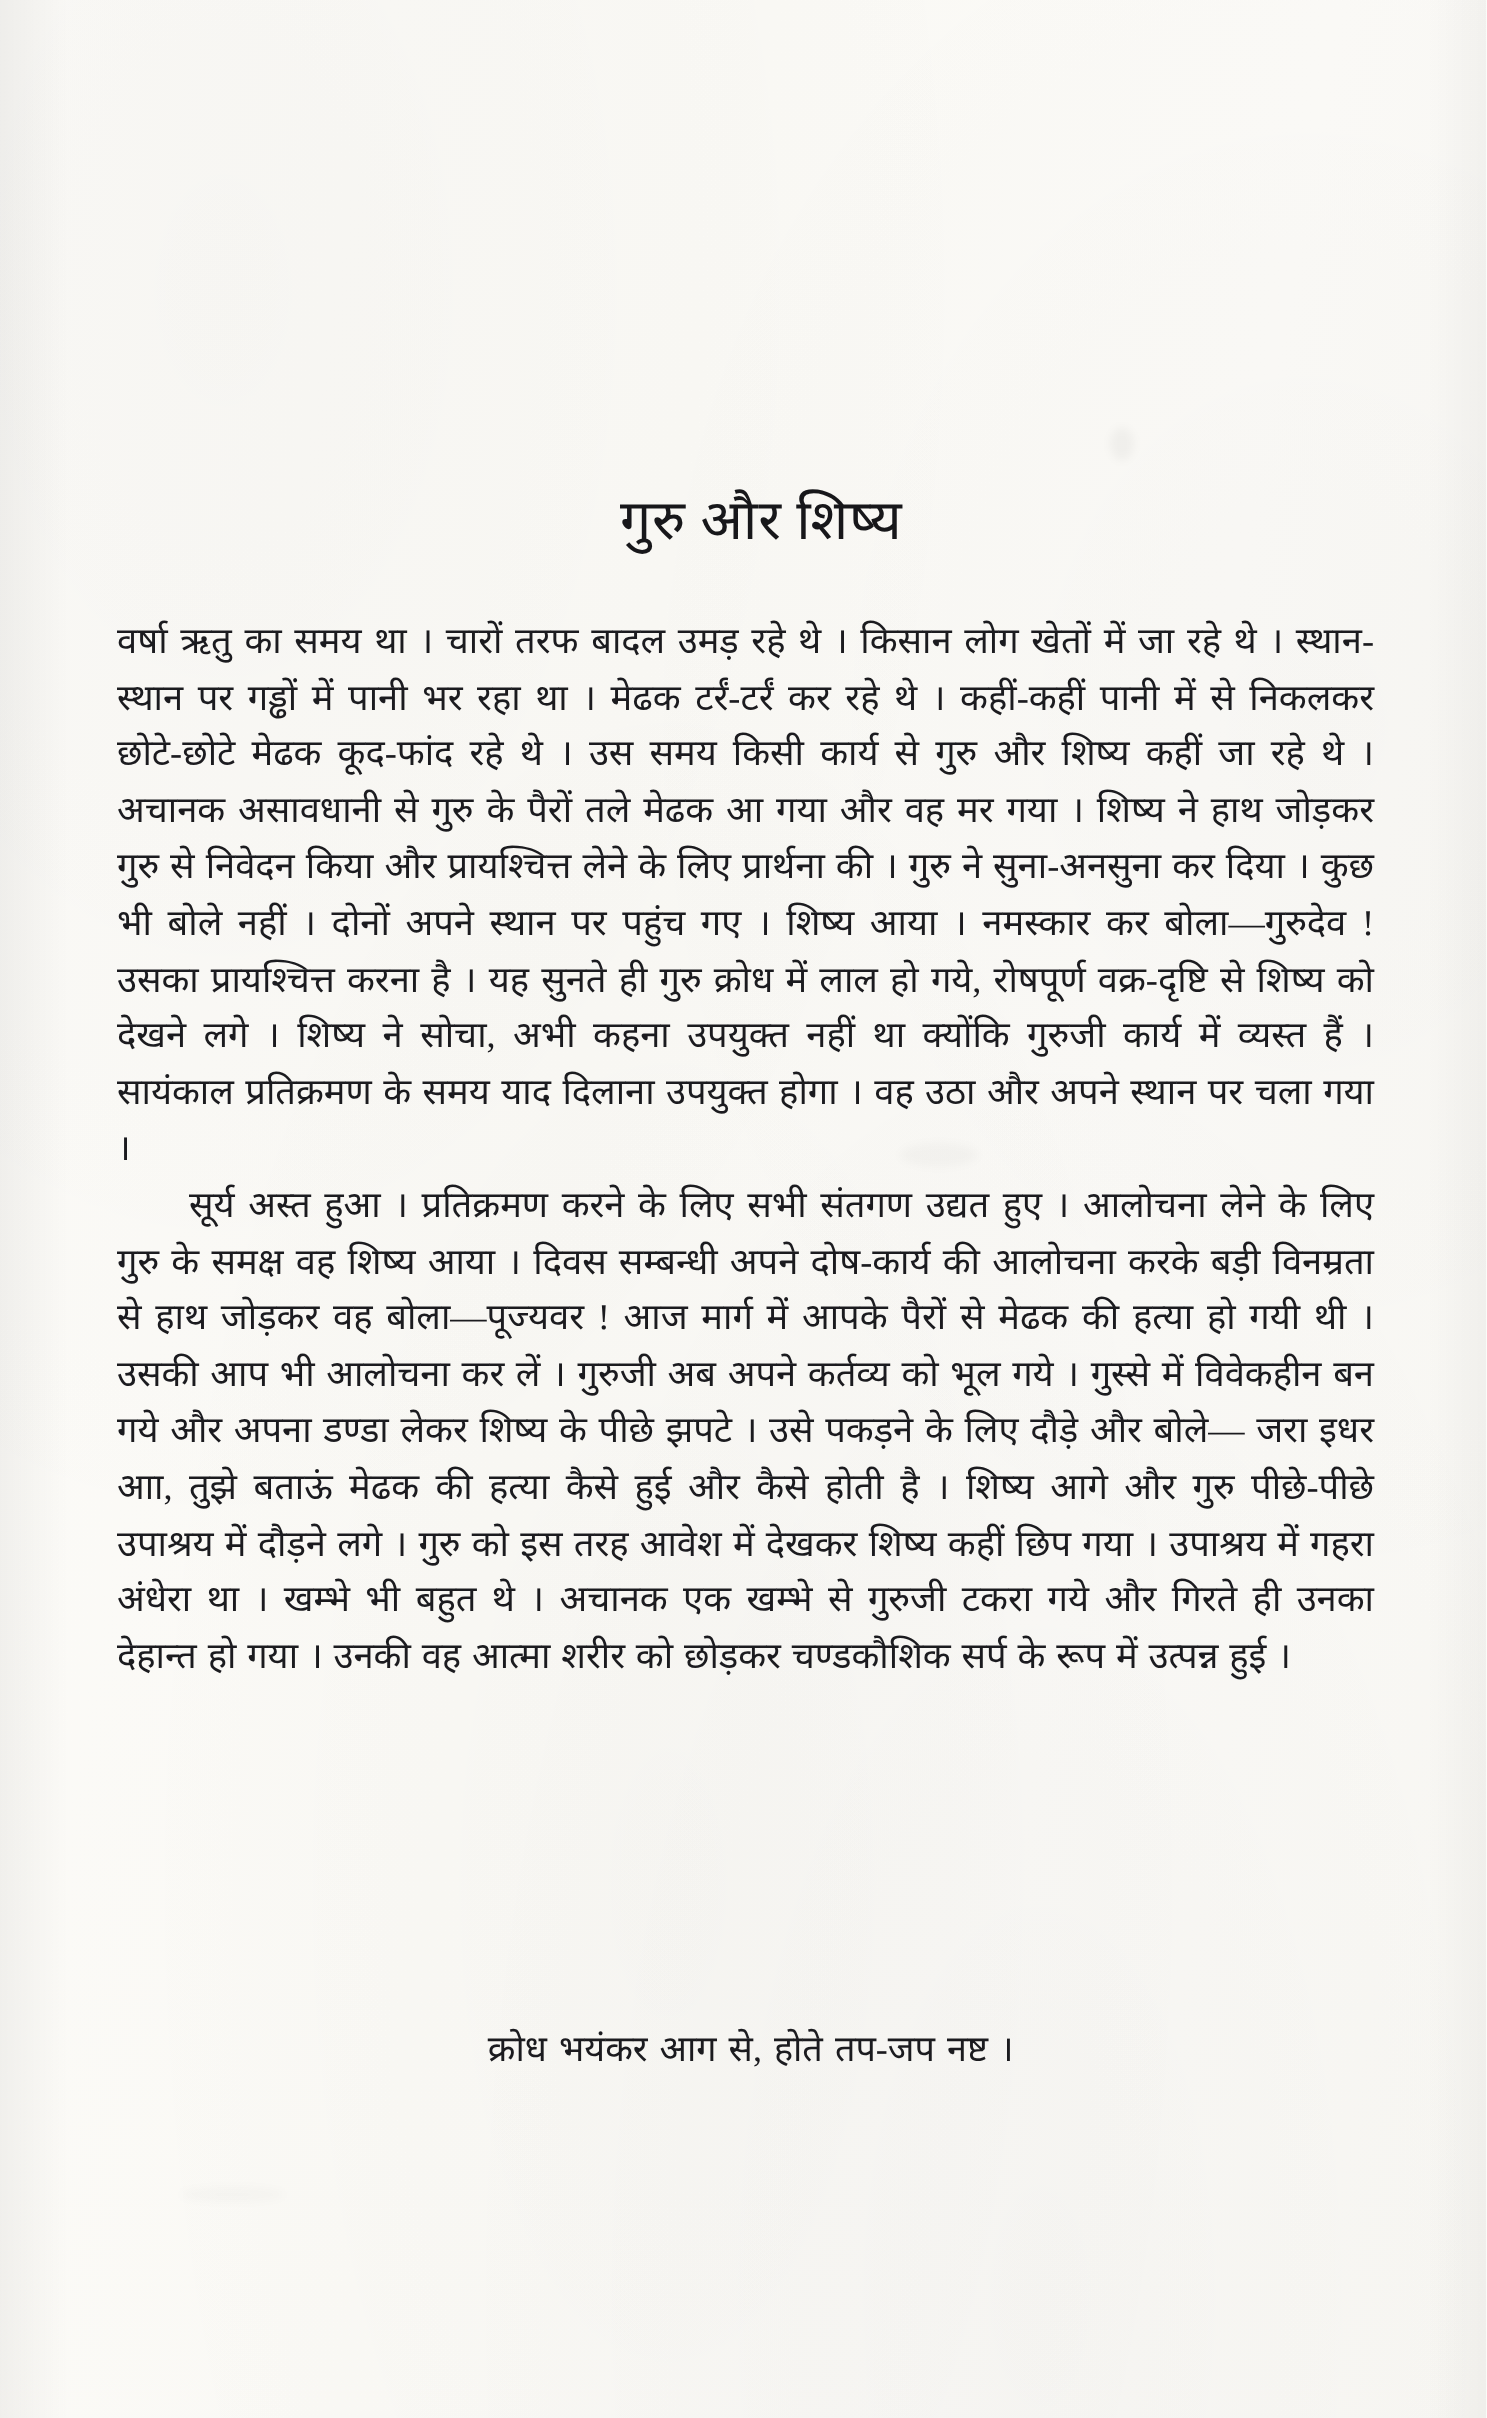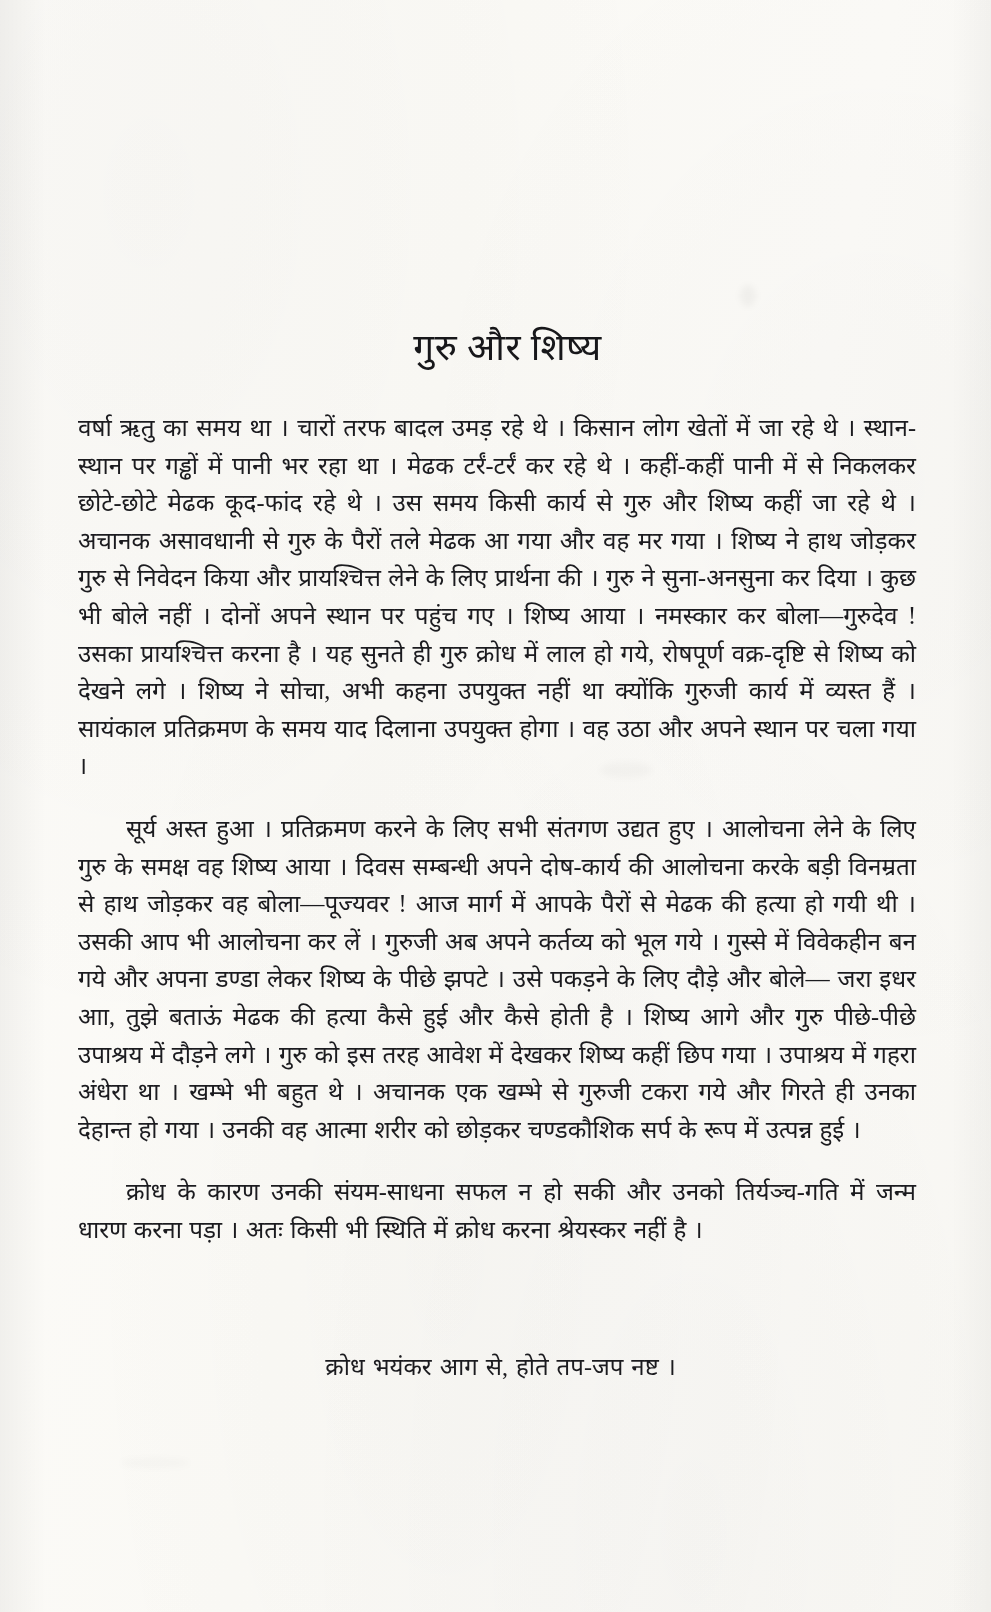--- a/index.html
+++ b/index.html
@@ -81,21 +81,20 @@
   .para {
     margin: 0 0 0 0;
     text-align: justify;
     text-justify: inter-word;
     text-align-last: left;
     word-spacing: 1.2px;
   }
 
   .para.indent {
     text-indent: 48px;
-    margin-top: 25px;
   }
 
   .para.last-full {
     text-align: justify;
     text-align-last: left;
   }
 
   
   .couplet {
     position: absolute;
@@ -135,21 +134,20 @@
 
     <div class="smudge smudge-a"></div>
     <div class="smudge smudge-b"></div>
     <div class="smudge smudge-c"></div>
 
     <h1 class="title">गुरु और शिष्य</h1>
 
     <div class="body-block">
       <p class="para">वर्षा ऋतु का समय था ।  चारों तरफ बादल उमड़ रहे थे । किसान लोग खेतों में जा रहे थे । स्थान-स्थान पर गड्ढों में पानी भर रहा था । मेढक टर्रं-टर्रं कर रहे थे । कहीं-कहीं पानी में से निकलकर छोटे-छोटे मेढक कूद-फांद रहे थे । उस समय किसी कार्य से  गुरु  और  शिष्य  कहीं जा रहे थे ।  अचानक असावधानी  से गुरु के पैरों तले मेढक आ गया और वह मर गया । शिष्य ने हाथ जोड़कर गुरु से निवेदन किया और प्रायश्चित्त लेने के लिए प्रार्थना की । गुरु ने सुना-अनसुना कर दिया । कुछ भी बोले नहीं । दोनों  अपने  स्थान  पर पहुंच गए । शिष्य आया । नमस्कार कर बोला—गुरुदेव ! उसका  प्रायश्चित्त करना है ।  यह सुनते ही गुरु क्रोध में लाल हो गये, रोषपूर्ण  वक्र-दृष्टि से  शिष्य को  देखने लगे । शिष्य ने सोचा, अभी कहना उपयुक्त नहीं था क्योंकि गुरुजी कार्य में व्यस्त हैं ।  सायंकाल प्रतिक्रमण के समय याद  दिलाना  उपयुक्त होगा । वह उठा और अपने स्थान पर  चला गया ।</p>
       <p class="para indent">सूर्य अस्त हुआ । प्रतिक्रमण करने के लिए सभी संतगण उद्यत हुए । आलोचना लेने के लिए  गुरु के समक्ष  वह  शिष्य आया ।  दिवस सम्बन्धी अपने दोष-कार्य की आलोचना करके बड़ी विनम्रता से हाथ जोड़कर वह बोला—पूज्यवर ! आज मार्ग में आपके पैरों से मेढक की हत्या हो गयी  थी । उसकी  आप  भी आलोचना कर लें ।  गुरुजी अब अपने कर्तव्य को भूल गये । गुस्से में विवेकहीन बन गये और अपना डण्डा लेकर शिष्य के पीछे झपटे । उसे पकड़ने के लिए  दौड़े और बोले— जरा  इधर आा,  तुझे  बताऊं  मेढक की हत्या कैसे हुई और कैसे होती है । शिष्य आगे और गुरु पीछे-पीछे उपाश्रय में दौड़ने लगे ।  गुरु  को इस  तरह  आवेश  में देखकर शिष्य कहीं छिप गया । उपाश्रय में गहरा  अंधेरा था । खम्भे भी बहुत थे । अचानक एक खम्भे से गुरुजी टकरा गये और  गिरते ही उनका देहान्त  हो गया । उनकी वह आत्मा शरीर को छोड़कर चण्डकौशिक सर्प के  रूप में उत्पन्न हुई ।</p>
-      <p class="para indent last-full">क्रोध के कारण उनकी संयम-साधना सफल न हो सकी और उनको तिर्यञ्च-गति में जन्म धारण करना पड़ा । अतः किसी भी स्थिति में क्रोध करना श्रेयस्कर नहीं है ।</p>
     </div>
 
     <div class="couplet">
       <span class="couplet-line">क्रोध भयंकर आग से,  होते तप-जप नष्ट ।</span>
     </div>
 
   </div>
 </div>
 
 </body></html>

